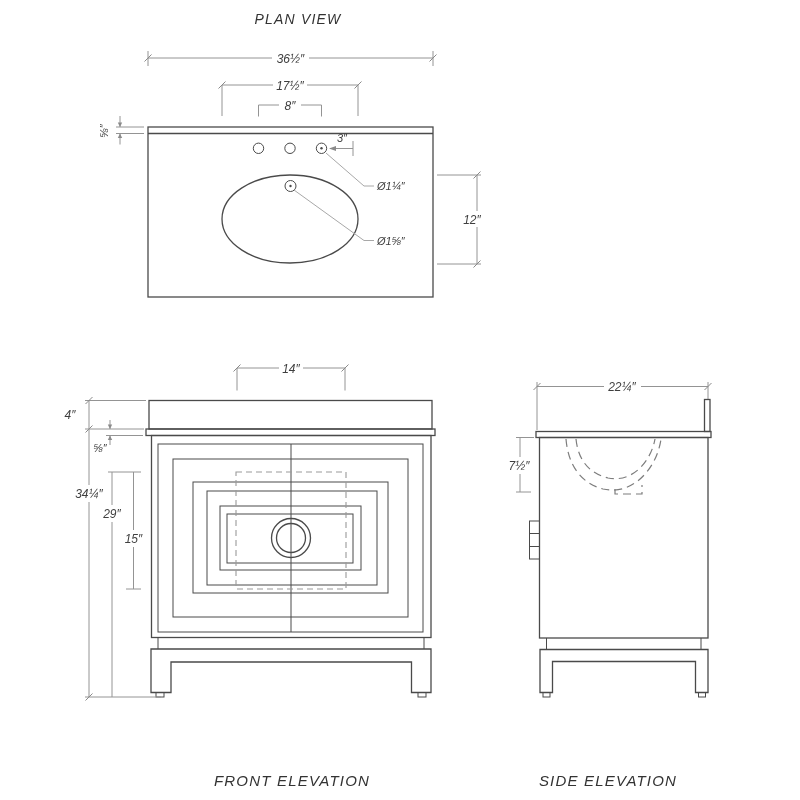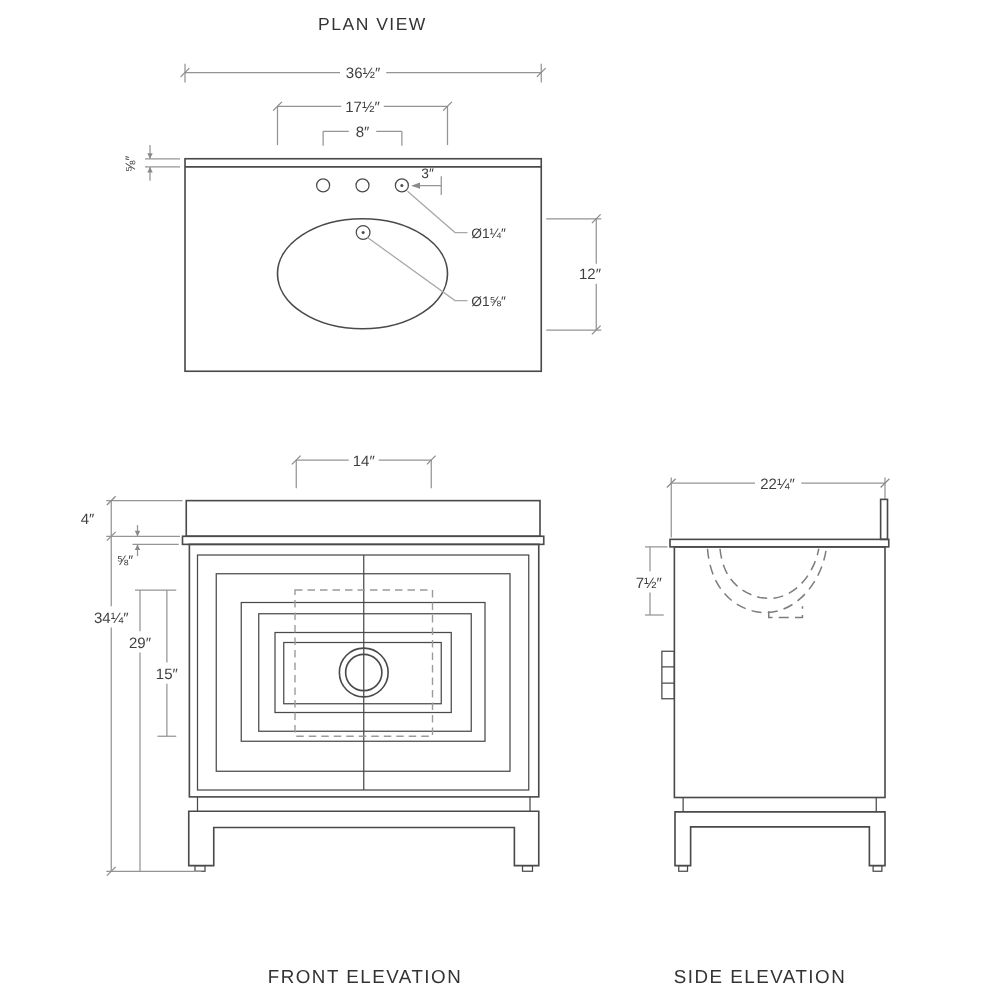--- a/index.html
+++ b/index.html
@@ -1,16 +1,16 @@
 <!DOCTYPE html>
 <html><head>
 <meta charset="utf-8">
 <style>
   html,body{margin:0;padding:0;background:#ffffff;}
-  .canvas{position:relative;width:800px;height:800px;background:#ffffff;overflow:hidden;}
+  .canvas{position:relative;width:800px;height:800px;background:#ffffff;overflow:hidden;font-style:italic;}
   svg{display:block;}
   .obj{stroke:#4a4a4a;stroke-width:1.3;fill:none;}
   .objthin{stroke:#4a4a4a;stroke-width:1;fill:none;}
   .dim{stroke:#949494;stroke-width:1;fill:none;}
   .leader{stroke:#a8a8a8;stroke-width:1;fill:none;}
   .dashed{stroke:#9a9a9a;stroke-width:1.1;fill:none;stroke-dasharray:6 4;}
   .bowl{stroke:#7d7d7d;stroke-width:1.2;fill:none;stroke-dasharray:8 5;}
   .slash{stroke:#8a8a8a;stroke-width:1;}
   .arr{fill:#8a8a8a;stroke:none;}
   .dot{fill:#4a4a4a;stroke:none;}

